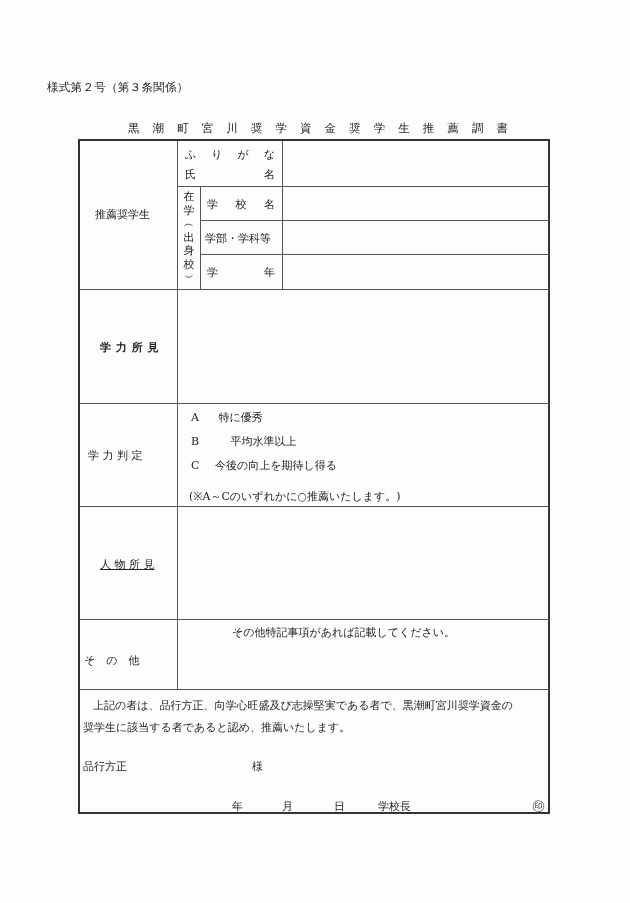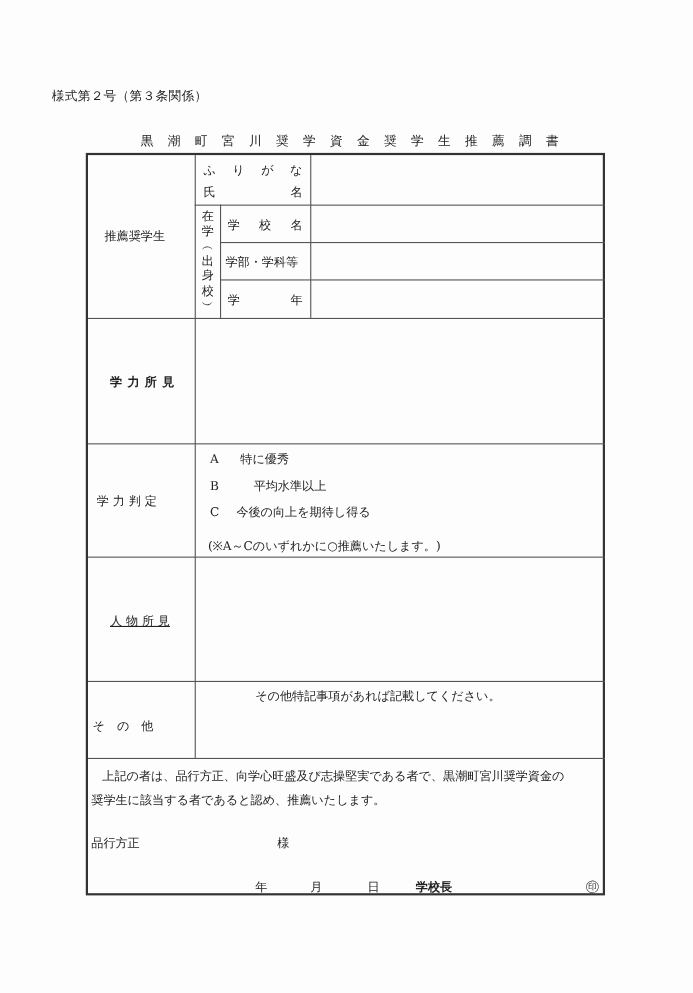--- a/index.html
+++ b/index.html
@@ -137,16 +137,16 @@
 
   <div class="t" style="left:3px; top:618px;">品行方正</div>
   <div class="t" style="left:172px; top:618px;">様</div>
 
   <div class="field" style="left:110px; top:654px; width:40px; height:16px;"></div>
   <div class="t" style="left:152px; top:658px;">年</div>
   <div class="field" style="left:166px; top:654px; width:34px; height:16px;"></div>
   <div class="t" style="left:202px; top:658px;">月</div>
   <div class="field" style="left:218px; top:654px; width:34px; height:16px;"></div>
   <div class="t" style="left:254px; top:658px;">日</div>
-  <div class="t" style="left:298px; top:658px;font-weight:bold;">学校長</div>
+  <div class="t" style="left:298px; top:658px;">学校長</div>
   <div class="field" style="left:336px; top:654px; width:112px; height:16px;"></div>
   <div class="t" style="left:452px; top:656px; font-size:13px;">㊞</div>
 </div>
 
 </body></html>

